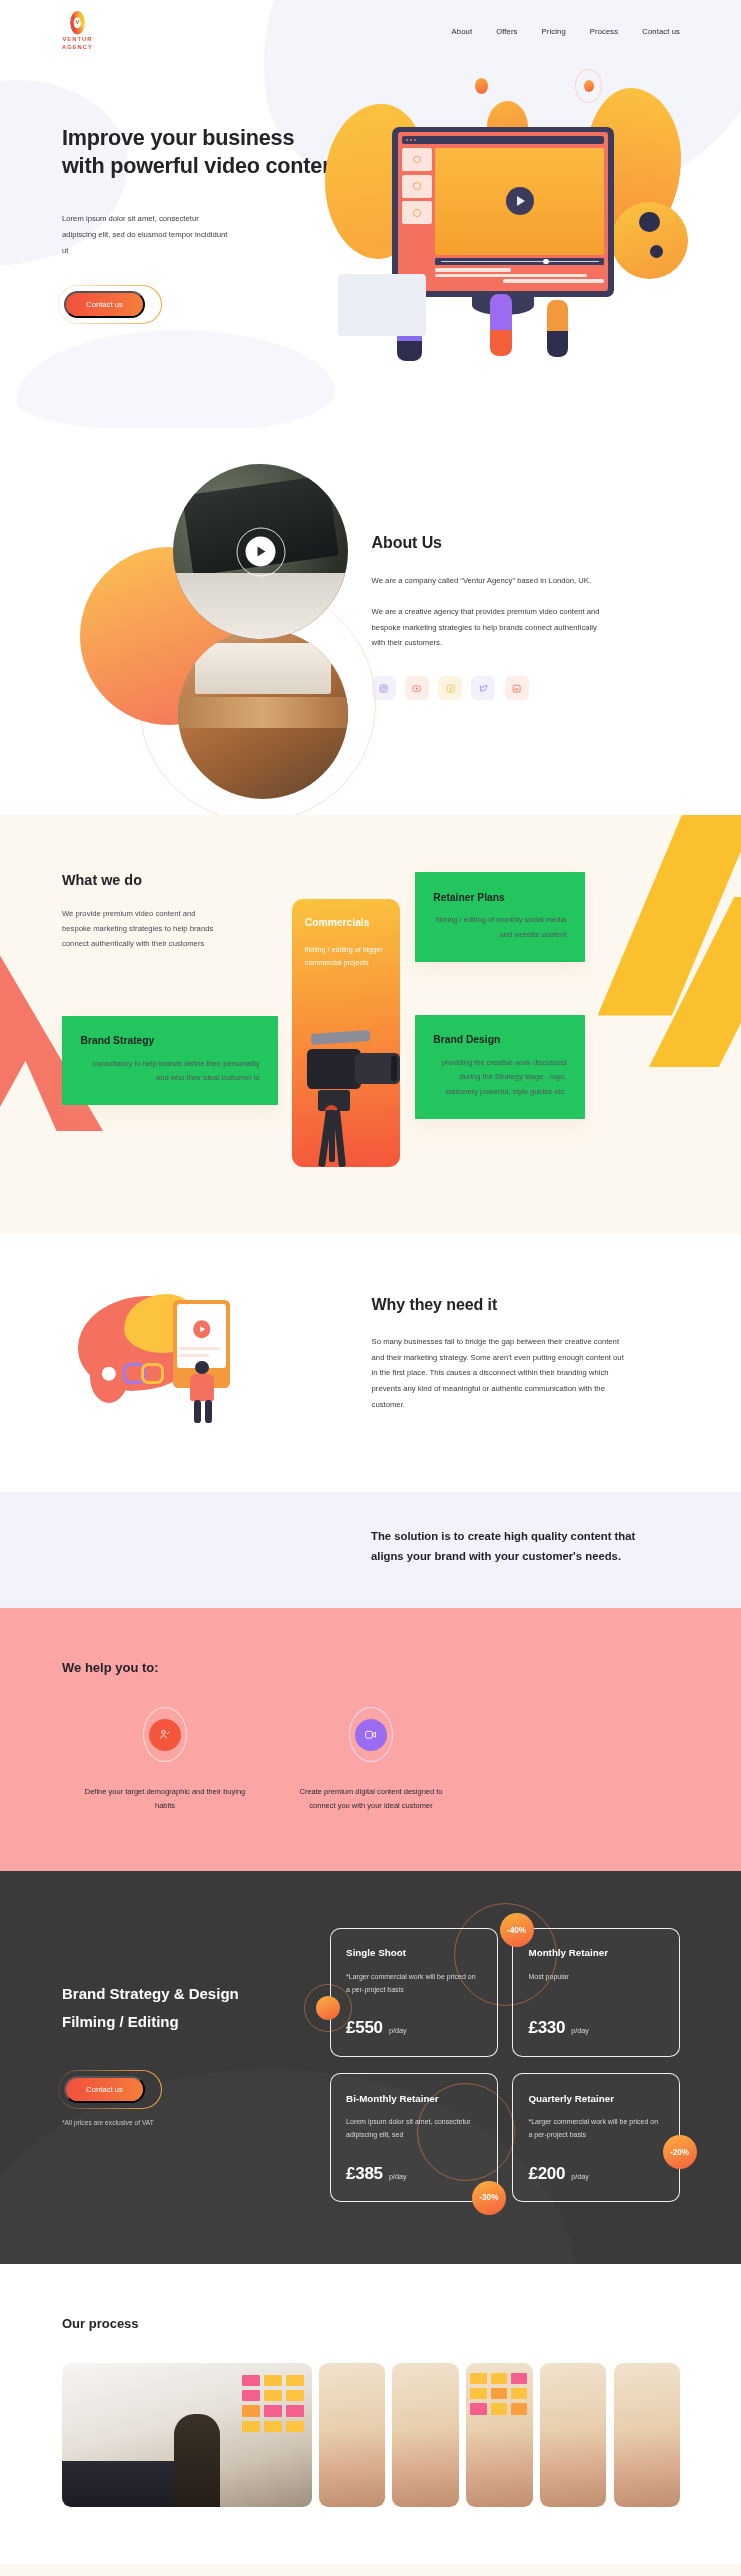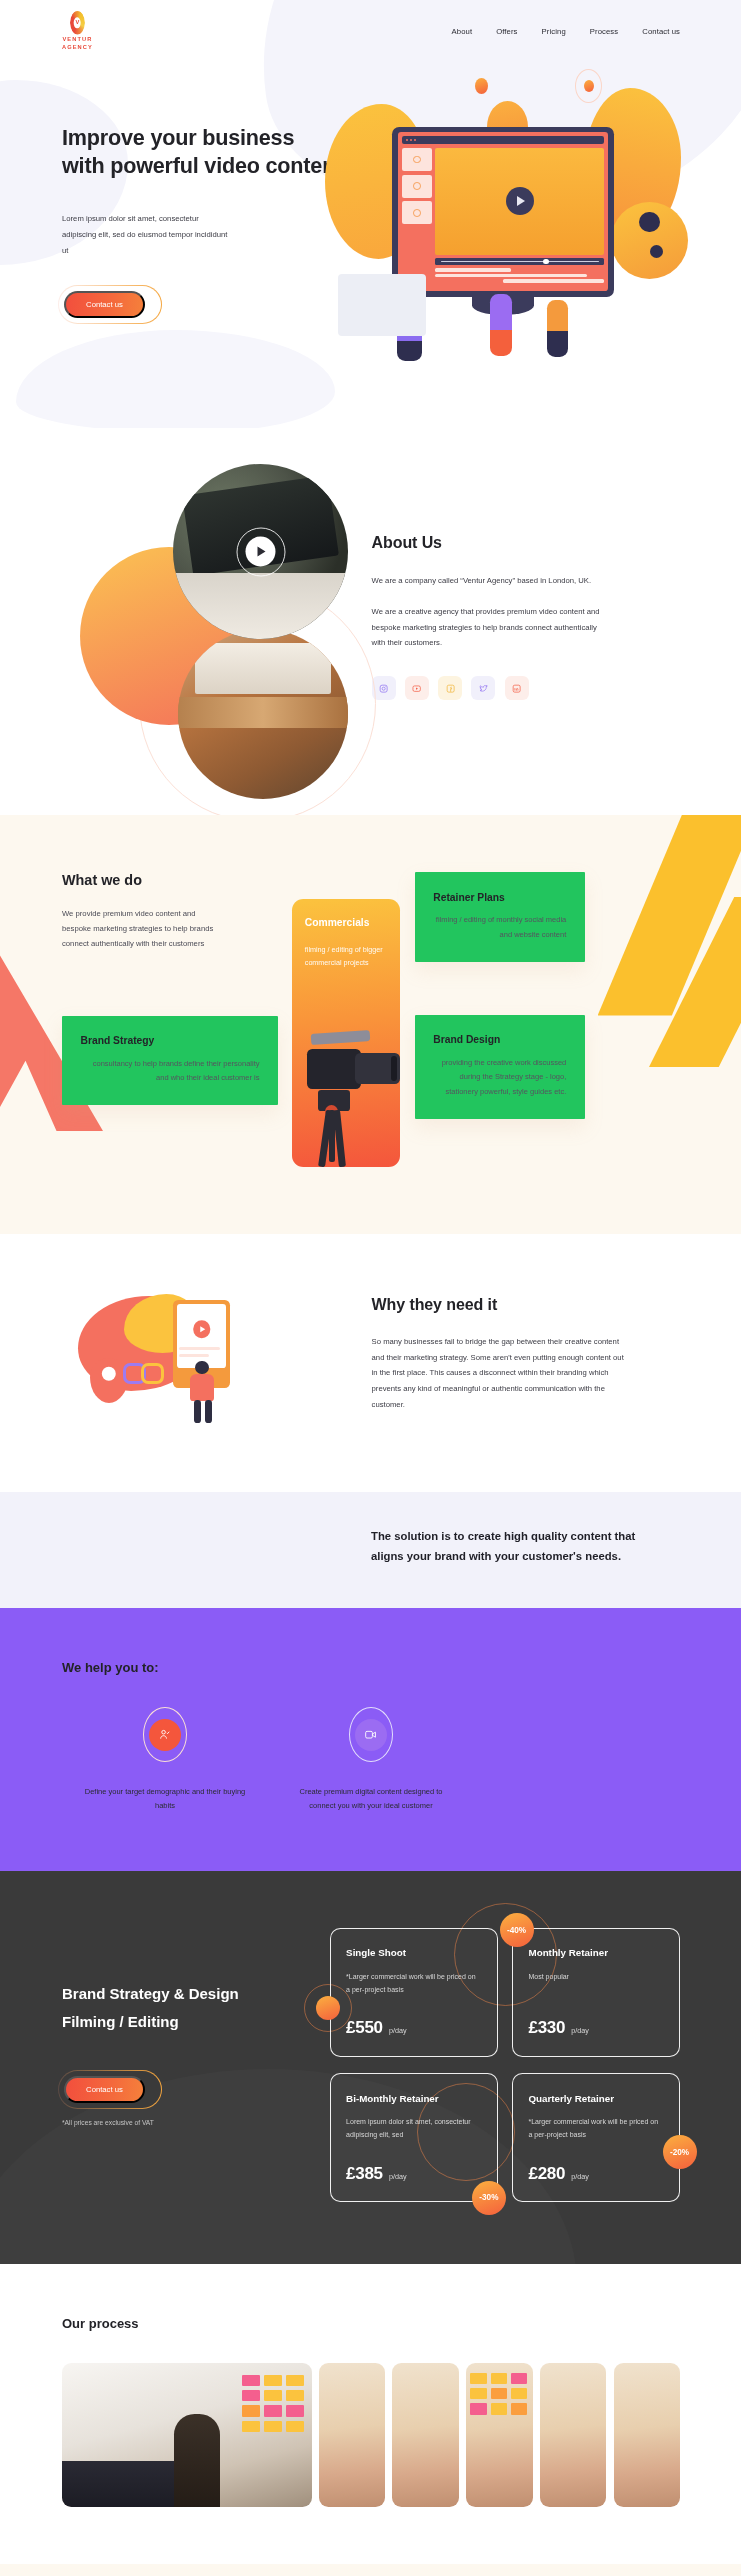--- a/index.html
+++ b/index.html
@@ -268,21 +268,21 @@
   .why-person .lg2{position:absolute;left:18.5px;top:39px;width:7.2px;height:23px;background:#2e2e42;border-radius:3.1px;}
   .why-text { flex: 1; padding-left: 20.6px; padding-top: 5.2px; }
   .why-p { margin-top: 19.6px; font-size: 7.7px; line-height: 2.05; color: #3b3b44; max-width: 258px; }
   .solution-band { background: #f2f2fa; padding: 35px 62px 41px; }
   .solution-band .inner { margin-left: 309px; }
   .solution-h {
     font-size: 11.3px; font-weight: 700; line-height: 1.75; color: #1f1f27; max-width: 289px;
   }
 
   
-  .help { background: #8b5cf6; padding: 52px 62px 57px; }
+  .help { background: #fca5a5; padding: 52px 62px 57px; }
   .help h2 { font-size: 13px; font-weight: 700; color: #232328; }
   .help-grid { margin-top: 44px; display: grid; grid-template-columns: repeat(3, 1fr); gap: 0; }
   .help-item { text-align: center; padding: 0 20.6px; }
   .help-icon-wrap { position: relative; width: 32px; height: 32px; margin: 0 auto; }
   .help-icon-wrap .halo { position: absolute; left: -6.2px; top: -11.3px; width: 44px; height: 55px; border: 0.5px solid #fbe0d6; border-radius: 50%; }
   .help-icon {
     width: 32px; height: 32px; border-radius: 50%; display: flex; align-items: center; justify-content: center;
     position: relative; z-index: 2;
   }
   .help-icon svg { width: 13.4px; height: 13.4px; }
@@ -652,21 +652,21 @@
             <span class="num">£385</span>
             <span class="per">p/day</span>
           </div>
         </div>
 
         <div class="price-card">
           <span class="badge b20">-20%</span>
           <h3>Quarterly Retainer</h3>
           <p class="sub">*Larger commercial work will be priced on a per-project basis</p>
           <div class="amount">
-            <span class="num">£280</span>
+            <span class="num">£200</span>
             <span class="per">p/day</span>
           </div>
         </div>
       </div>
     </div>
   </section>
 
   <section class="process">
     <h2>Our process</h2>
     <div class="process-row">

